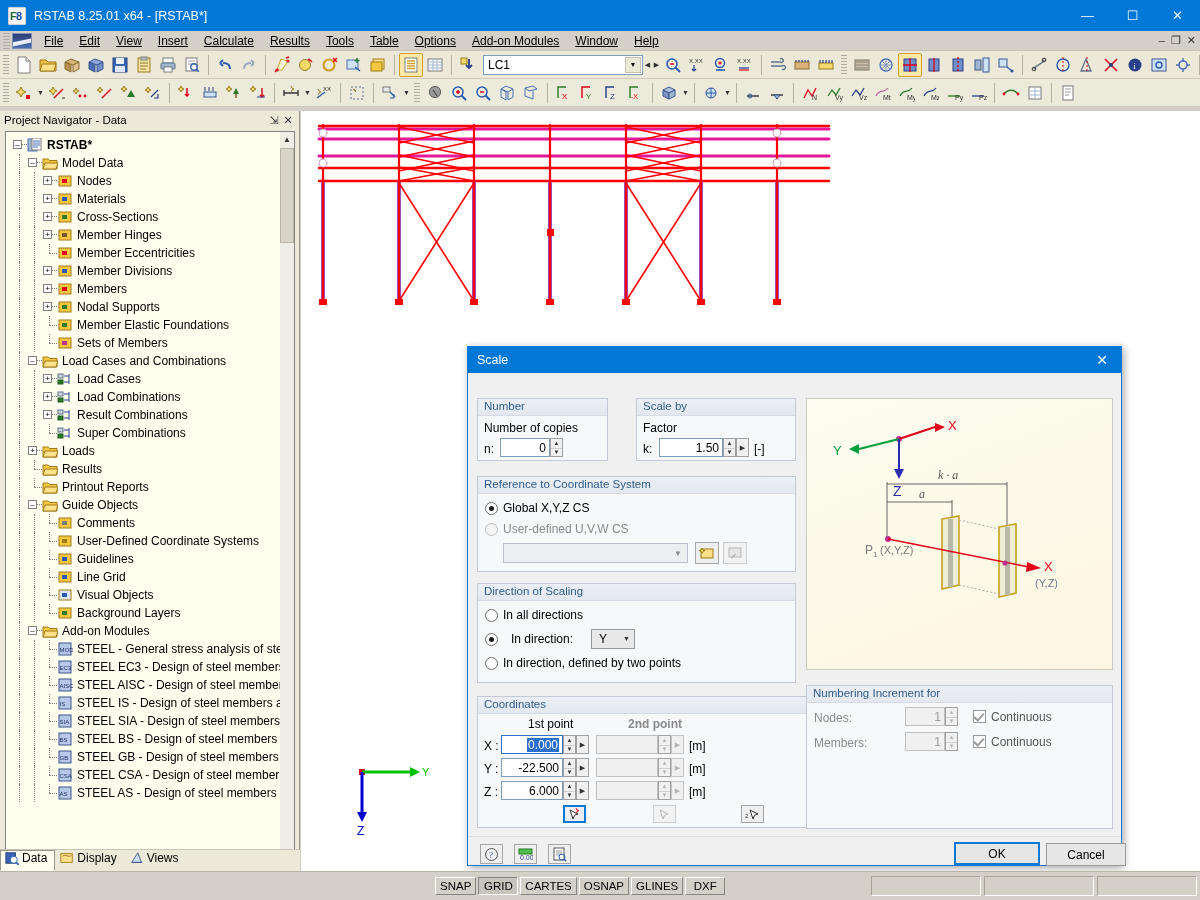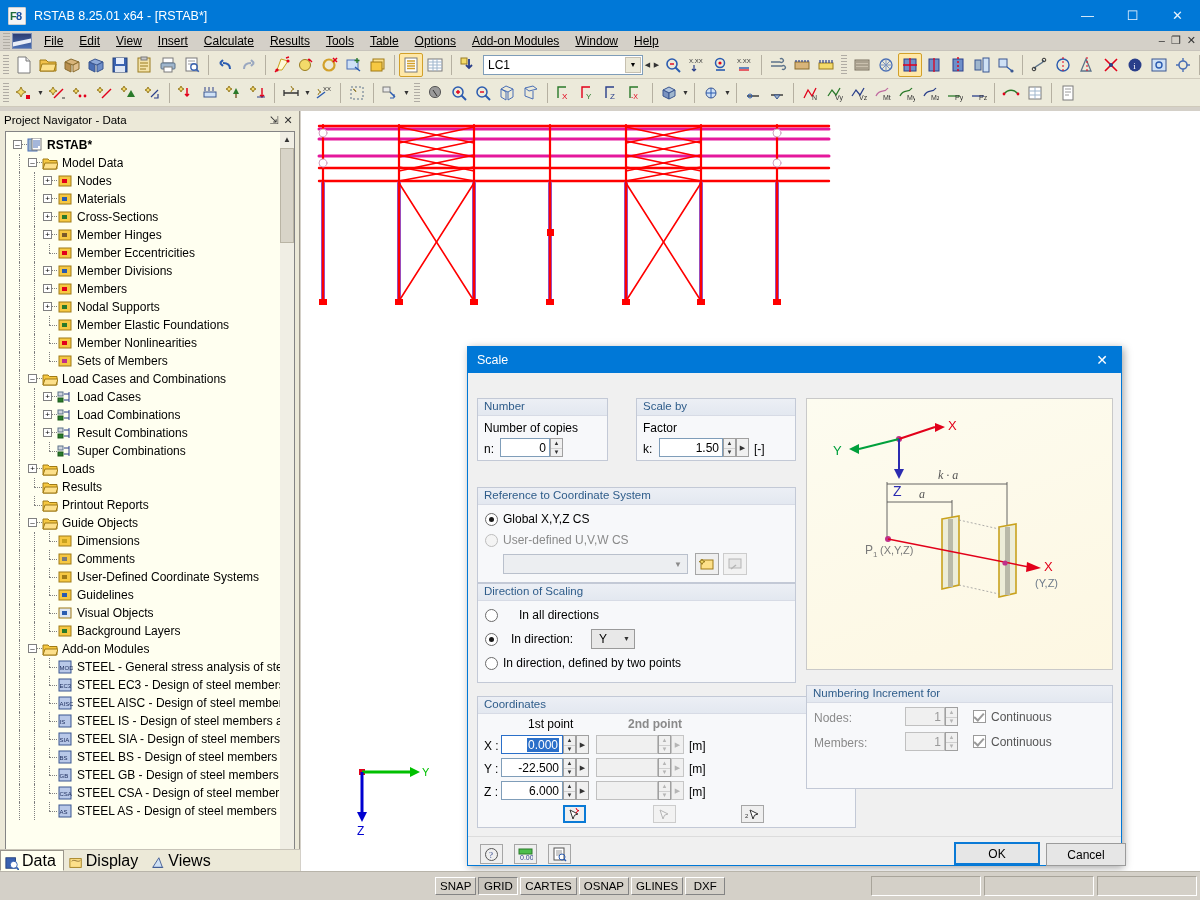--- a/index.html
+++ b/index.html
@@ -94,22 +94,22 @@
   .tleaf:after { content:""; position:absolute; left:7px; top:9px; width:8px; border-top:1px dotted #808080; }
   .ticon { width:16px; height:15px; flex:0 0 auto; margin-right:4px; position:relative; }
   .tlabel { color:#000; overflow:hidden; }
   .tlabel.root { font-weight:bold; }
   .vscroll { position:absolute; right:0; top:0; width:14px; bottom:17px; background:#f0eee4; }
   .vs-btn { width:14px; height:15px; display:flex; align-items:center; justify-content:center; font-size:8px; color:#333; }
   .vs-thumb { position:absolute; left:0; top:16px; width:14px; height:95px; background:#d8d4c8; border:1px solid #b9b4a4; }
 
   .nav-tabs { position:absolute; left:0; bottom:0; width:300px; height:22px; background:#ece9d8;
      display:flex; align-items:flex-end; border-top:1px solid #c8c4b8; }
-  .ntab { height:21px; padding:0 7px 0 4px; display:flex; align-items:flex-end; gap:3px;
-     font-size:16px; border:1px solid transparent; }
+  .ntab { height:21px; padding:0 7px 0 4px; display:flex; align-items:flex-start; gap:3px;
+     font-size:12px; border:1px solid transparent; }
   .ntab.sel { background:#fffff0; border:1px solid #9a968c; border-bottom-color:#fffff0; }
 
   
   .work { position:absolute; left:301px; top:111px; right:0; bottom:29px; background:#fff; }
   .axisgizmo { position:absolute; left:55px; bottom:35px; width:80px; height:70px; }
 
   
   .statusbar { position:absolute; left:0; bottom:0; width:1200px; height:29px;
      background:#d4d0c8; border-top:1px solid #b8b4aa; display:flex; align-items:center; }
   .sb-left { width:435px; height:29px; }
@@ -893,30 +893,20 @@
                 <rect x="5" y="5" width="5" height="4" fill="#2a7a2a"></rect>
               </svg></div>
             <div class="tlabel">Member Elastic Foundations</div>
           </div>
           <div class="trow">
             <div class="tspace vline"></div>
             <div class="tspace vline"></div>
             <div class="tleaf"></div>
             <div class="ticon"><svg width="16" height="14" viewBox="0 0 16 14">
                 <rect x="2" y="2" width="12" height="10" fill="#f6c842" stroke="#a07b16"></rect>
-                <rect x="5" y="5" width="5" height="4" fill="#e2001a"></rect>
-              </svg></div>
-            <div class="tlabel">Member Nonlinearities</div>
-          </div>
-          <div class="trow">
-            <div class="tspace vline"></div>
-            <div class="tspace vline"></div>
-            <div class="tleaf"></div>
-            <div class="ticon"><svg width="16" height="14" viewBox="0 0 16 14">
-                <rect x="2" y="2" width="12" height="10" fill="#f6c842" stroke="#a07b16"></rect>
                 <rect x="5" y="5" width="5" height="4" fill="#c0308a"></rect>
               </svg></div>
             <div class="tlabel">Sets of Members</div>
           </div>
           <div class="trow">
             <div class="tspace vline"></div>
             <div class="texp">
               <div class="bx">–</div>
               <div class="dotl"></div>
             </div>
@@ -1024,30 +1014,20 @@
                 <path d="M1 13l2-6h13l-2 6z" fill="#fde08a" stroke="#a07b16"></path>
               </svg></div>
             <div class="tlabel">Guide Objects</div>
           </div>
           <div class="trow">
             <div class="tspace vline"></div>
             <div class="tspace vline"></div>
             <div class="tleaf"></div>
             <div class="ticon"><svg width="16" height="14" viewBox="0 0 16 14">
                 <rect x="2" y="2" width="12" height="10" fill="#f6c842" stroke="#a07b16"></rect>
-                <rect x="5" y="5" width="5" height="4" fill="#c9a21e"></rect>
-              </svg></div>
-            <div class="tlabel">Dimensions</div>
-          </div>
-          <div class="trow">
-            <div class="tspace vline"></div>
-            <div class="tspace vline"></div>
-            <div class="tleaf"></div>
-            <div class="ticon"><svg width="16" height="14" viewBox="0 0 16 14">
-                <rect x="2" y="2" width="12" height="10" fill="#f6c842" stroke="#a07b16"></rect>
                 <rect x="5" y="5" width="5" height="4" fill="#7a7a7a"></rect>
               </svg></div>
             <div class="tlabel">Comments</div>
           </div>
           <div class="trow">
             <div class="tspace vline"></div>
             <div class="tspace vline"></div>
             <div class="tleaf"></div>
             <div class="ticon"><svg width="16" height="14" viewBox="0 0 16 14">
                 <rect x="2" y="2" width="12" height="10" fill="#f6c842" stroke="#a07b16"></rect>
@@ -1057,20 +1037,30 @@
           </div>
           <div class="trow">
             <div class="tspace vline"></div>
             <div class="tspace vline"></div>
             <div class="tleaf"></div>
             <div class="ticon"><svg width="16" height="14" viewBox="0 0 16 14">
                 <rect x="2" y="2" width="12" height="10" fill="#f6c842" stroke="#a07b16"></rect>
                 <rect x="5" y="5" width="5" height="4" fill="#2a5bb0"></rect>
               </svg></div>
             <div class="tlabel">Guidelines</div>
+          </div>
+          <div class="trow">
+            <div class="tspace vline"></div>
+            <div class="tspace vline"></div>
+            <div class="tleaf"></div>
+            <div class="ticon"><svg width="16" height="14" viewBox="0 0 16 14">
+                <rect x="2" y="2" width="12" height="10" fill="#f6c842" stroke="#a07b16"></rect>
+                <rect x="5" y="5" width="5" height="4" fill="#2a5bb0"></rect>
+              </svg></div>
+            <div class="tlabel">Line Grid</div>
           </div>
           <div class="trow">
             <div class="tspace vline"></div>
             <div class="tspace vline"></div>
             <div class="tleaf"></div>
             <div class="ticon"><svg width="16" height="14" viewBox="0 0 16 14">
                 <rect x="2" y="2" width="12" height="10" fill="#dfe6f2" stroke="#a07b16"></rect>
                 <rect x="5" y="5" width="5" height="4" fill="#2a5bb0"></rect>
               </svg></div>
             <div class="tlabel">Visual Objects</div>
@@ -1347,21 +1337,21 @@
         <div class="lbl" style="left:6px; top:43px;">k:</div>
         <div class="txt" style="left:22px; top:39px; width:64px;">1.50</div>
         <div class="spin" style="left:86px; top:39px;">
             <div>▲</div>
             <div>▼</div>
           </div>
         <div class="minibtn" style="left:99px; top:39px;">▶</div>
         <div class="lbl" style="left:117px; top:43px;">[-]</div>
       </div>
 
-      <div class="grp" style="left:9px; top:114px; width:319px; height:96px;">
+      <div class="grp" style="left:9px; top:103px; width:319px; height:96px;">
         <div class="ghead">
             <span>Reference to Coordinate System</span>
           </div>
         <div class="radio on" style="left:7px; top:25px;"></div>
         <div class="lbl" style="left:25px; top:24px;">Global X,Y,Z CS</div>
         <div class="radio dis" style="left:7px; top:46px;"></div>
         <div class="lbl dis" style="left:25px; top:45px;">User-defined U,V,W CS</div>
         <div class="combodis" style="left:25px; top:66px; width:185px;">
           <span style="padding-left:4px;"></span>
           <span class="arw">▼</span>
@@ -1378,21 +1368,21 @@
               <path d="M4 12l5-4" stroke="#b5b5b5" stroke-width="1.4"></path>
             </svg>
         </div>
       </div>
 
       <div class="grp" style="left:9px; top:210px; width:319px; height:100px;">
         <div class="ghead">
             <span>Direction of Scaling</span>
           </div>
         <div class="radio" style="left:7px; top:25px;"></div>
-        <div class="lbl" style="left:41px; top:24px;">In all directions</div>
+        <div class="lbl" style="left:25px; top:24px;">In all directions</div>
         <div class="radio on" style="left:7px; top:49px;"></div>
         <div class="lbl" style="left:25px; top:48px;margin-left:8px;">In direction:</div>
         <div class="selbox" style="left:113px; top:45px; width:44px;">
           <span>Y</span>
           <span class="arw">▼</span>
         </div>
         <div class="radio" style="left:7px; top:73px;"></div>
         <div class="lbl" style="left:25px; top:72px;">In direction, defined by two points</div>
       </div>
 
@@ -1507,21 +1497,21 @@
           <circle cx="198" cy="164" r="2.6" fill="#c0308a"></circle>
           <text x="237" y="172" font-size="13" fill="#e2001a" font-family="Liberation Sans">X</text>
           <text x="228" y="188" font-size="11" fill="#6d7a8a" font-family="Liberation Sans">(Y,Z)</text>
 
           <text x="58" y="155" font-size="12" fill="#7a7a7a" font-family="Liberation Sans">P</text>
           <text x="66" y="158" font-size="8" fill="#7a7a7a" font-family="Liberation Sans">1</text>
           <text x="73" y="155" font-size="11" fill="#7a7a7a" font-family="Liberation Sans">(X,Y,Z)</text>
         </svg>
       </div>
 
-      <div class="grp" style="left:338px; top:312px; width:307px; height:104px;">
+      <div class="grp" style="left:338px; top:312px; width:307px; height:144px;">
         <div class="ghead">
             <span>Numbering Increment for</span>
           </div>
         <div class="lbl dis" style="left:7px; top:25px;">Nodes:</div>
         <div class="txt dis" style="left:98px; top:21px; width:40px;">1</div>
         <div class="spin dis" style="left:138px; top:21px;">
             <div>▲</div>
             <div>▼</div>
           </div>
         <div class="chk on" style="left:166px; top:24px;"></div>

